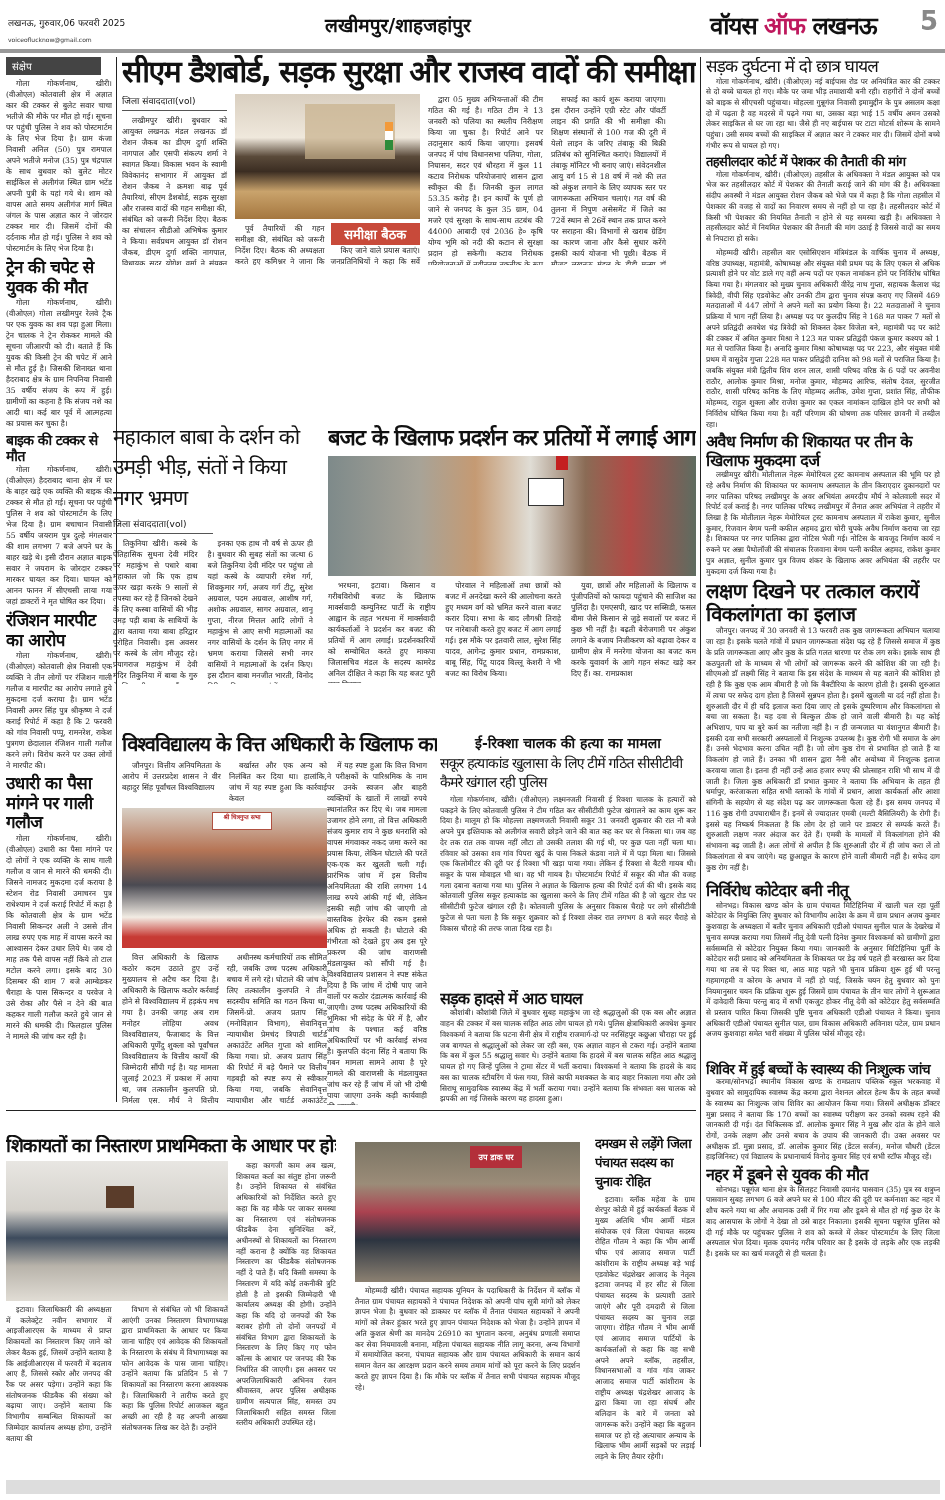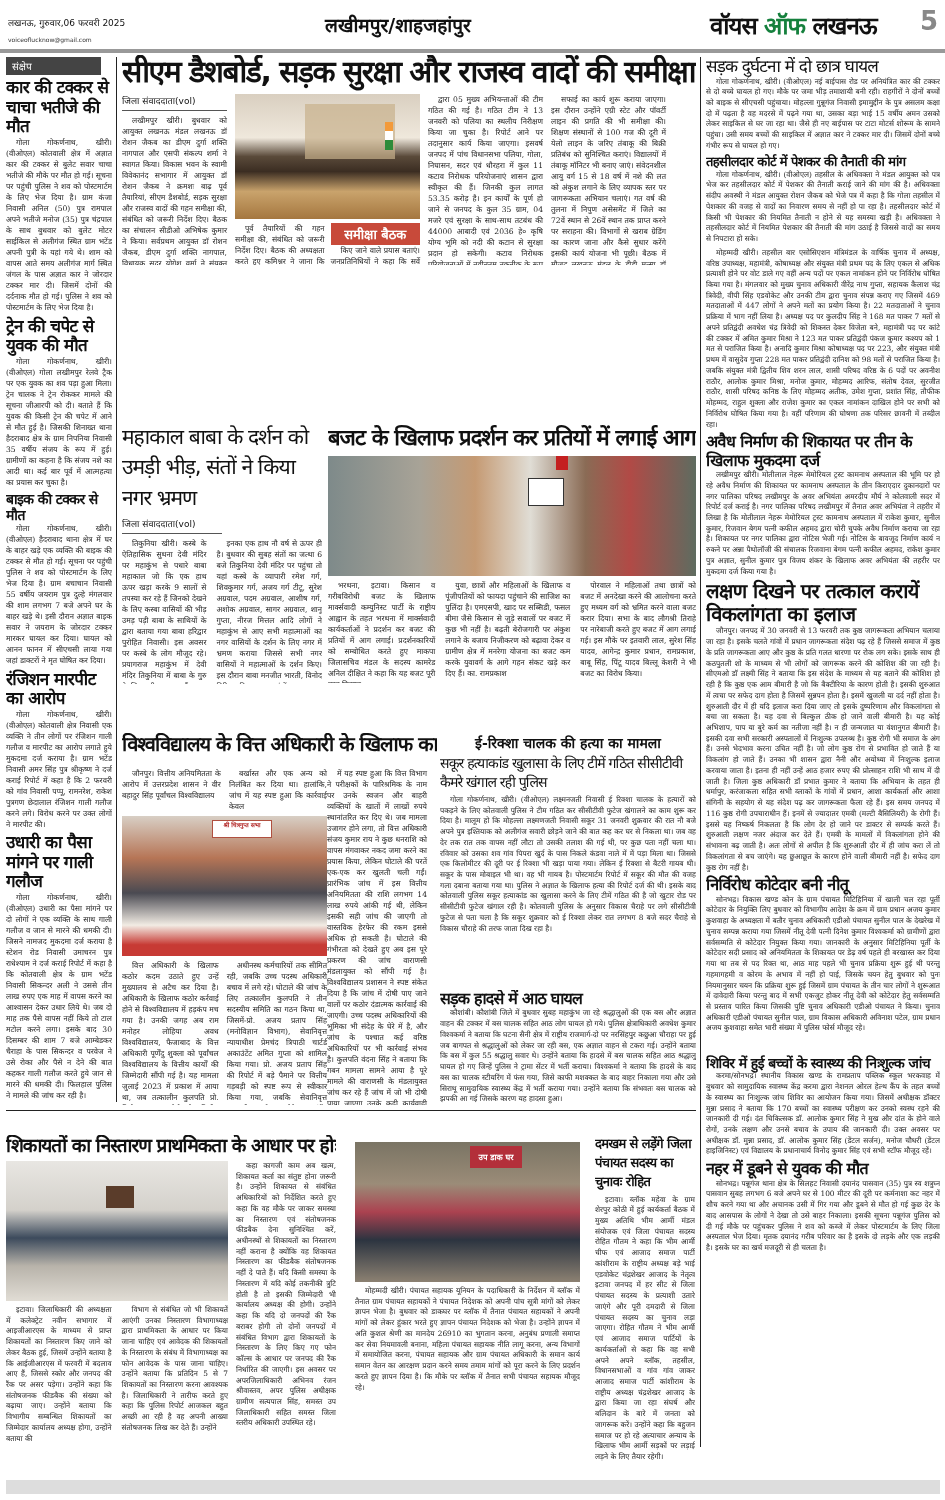--- a/index.html
+++ b/index.html
@@ -3,21 +3,21 @@
 <meta charset="utf-8">
 <style>
 *{box-sizing:border-box;margin:0;padding:0}
 body{width:945px;height:1500px;background:#fff;font-family:"DejaVu Serif",serif;color:#111;position:relative;overflow:hidden}
 .abs{position:absolute}
 .masthead{left:0;top:0;width:945px;height:50px}
 .date{left:8px;top:16px;font-size:9px;font-family:"DejaVu Sans",sans-serif}
 .email{left:8px;top:36px;font-size:6px;font-family:"DejaVu Sans",sans-serif;color:#333}
 .section{left:325px;top:12px;font-size:19px;font-weight:bold;font-family:"DejaVu Sans",sans-serif}
 .brand{left:710px;top:8px;font-size:24px;font-weight:900;font-family:"DejaVu Sans",sans-serif;letter-spacing:-1px}
-.brand .light{color:#15803d}
+.brand .light{color:#be185d}
 .pageno{left:920px;top:6px;font-size:26px;font-weight:bold;color:#888;font-family:"DejaVu Sans",sans-serif}
 .rule{left:0;top:49px;width:945px;height:4px;background:#999}
 .vline{width:1px;background:#222}
 .hline{height:1px;background:#222}
 .tag{background:#444;color:#fff;font-size:10px;padding:2px 6px;font-family:"DejaVu Sans",sans-serif}
 h1,h2,h3,h4{font-family:"DejaVu Sans",sans-serif;font-weight:bold;line-height:1.15;color:#111}
 .hl-main{font-size:33px;letter-spacing:-1.5px}
 .hl-big{font-size:25px;letter-spacing:-1px}
 .hl-med{font-size:20px;letter-spacing:-0.8px}
 .hl-sm{font-size:17px;letter-spacing:-0.6px}
@@ -37,21 +37,20 @@
   <div class="abs email">voiceoflucknow@gmail.com</div>
   <div class="abs section">लखीमपुर/शाहजहांपुर</div>
   <div class="abs brand"><span>वॉयस </span><span class="light">ऑफ </span><span>लखनऊ</span></div>
   <div class="abs pageno">5</div>
 </div>
 <div class="abs rule"></div>
 
 <div class="abs" style="left:6px;top:57px;width:106px;height:1050px;overflow:hidden">
   <div class="tag" style="width:95px;margin-bottom:3px">संक्षेप</div>
   <div>
-      <h3 class="hl-sm">कार की टक्कर से चाचा भतीजे की मौत</h3>
       <p class="txt" style="font-size:7.6px">गोला गोकर्णनाथ, खीरी। (वीओएल) कोतवाली क्षेत्र में अज्ञात कार की टक्कर से बुलेट सवार चाचा भतीजे की मौके पर मौत हो गई। सूचना पर पहुंची पुलिस ने शव को पोस्टमार्टम के लिए भेज दिया है। ग्राम कंजा निवासी अनिल (50) पुत्र रामपाल अपने भतीजे मनोज (35) पुत्र चंद्रपाल के साथ बुधवार को बुलेट मोटर साईकिल से अलीगंज स्थित ग्राम भटेंड अपनी पुत्री के यहां गये थे। शाम को वापस आते समय अलीगंज मार्ग स्थित जंगल के पास अज्ञात कार ने जोरदार टक्कर मार दी। जिसमें दोनों की दर्दनाक मौत हो गई। पुलिस ने शव को पोस्टमार्टम के लिए भेज दिया है।</p>
     </div>
   <div style="margin-top:4px">
       <h3 class="hl-sm">ट्रेन की चपेट से युवक की मौत</h3>
       <p class="txt" style="font-size:7.6px">गोला गोकर्णनाथ, खीरी। (वीओएल) गोला लखीमपुर रेलवे ट्रैक पर एक युवक का शव पड़ा हुआ मिला। ट्रेन चालक ने ट्रेन रोककर मामले की सूचना जीआरपी को दी। बताते हैं कि युवक की किसी ट्रेन की चपेट में आने से मौत हुई है। जिसकी शिनाख्त थाना हैदराबाद क्षेत्र के ग्राम निपनिया निवासी 35 वर्षीय संजय के रूप में हुई। ग्रामीणों का कहना है कि संजय नशे का आदी था। कई बार पूर्व में आत्महत्या का प्रयास कर चुका है।</p>
     </div>
   <div style="margin-top:3px">
       <h3 class="hl-sm" style="font-size:14px">बाइक की टक्कर से मौत</h3>
       <p class="txt" style="font-size:7.6px">गोला गोकर्णनाथ, खीरी। (वीओएल) हैदराबाद थाना क्षेत्र में घर के बाहर खड़े एक व्यक्ति की बाइक की टक्कर से मौत हो गई। सूचना पर पहुंची पुलिस ने शव को पोस्टमार्टम के लिए भेज दिया है। ग्राम बचाचान निवासी 55 वर्षीय जयराम पुत्र दुल्हे मंगलवार की शाम लगभग 7 बजे अपने घर के बाहर खड़े थे। इसी दौरान अज्ञात बाइक सवार ने जयराम के जोरदार टक्कर मारकर घायल कर दिया। घायल को आनन फानन में सीएचसी लाया गया जहां डाक्टरों ने मृत घोषित कर दिया।</p>
     </div>
@@ -85,45 +84,45 @@
           <div class="label-box" style="font-size:13px">समीक्षा बैठक</div>
           <p class="txt" style="font-size:7.6px">किए जाने वाले प्रयास बताएं। जनप्रतिनिधियों ने कहा कि सर्वे का कार्य उनकी मौजूदगी में हो, इस पर आयुक्त ने जनप्रतिनिधियों के साथ-साथ स्थानीय नागरिकों की सर्वे के दौरान उपस्थिति सुनिश्चित कराने के निर्देश दिए। बैठक में पलिया में बाढ़ की समस्या के संबंध में केन्द्रीय जल विद्युत अनुसंधानशाला पुणे से आए वैज्ञानिक बी. रघुराम सिंह ने प्रस्तुतीकरण दिया और बताया कि प्रारम्भिक रिपोर्ट सिंचाई विभाग को आज उपलब्ध करा दी जाएगी। पलिया के सम्बन्ध में जलशक्ति मंत्री</p>
         </div>
       </div>
     </div>
     <p class="txt" style="width:115px;font-size:7.6px">द्वारा 05 मुख्य अभियन्ताओं की टीम गठित की गई है। गठित टीम ने 13 जनवरी को पलिया का स्थलीय निरीक्षण किया जा चुका है। रिपोर्ट आने पर तदानुसार कार्य किया जाएगा। इसवर्ष जनपद में पांच विधानसभा पलिया, गोला, निघासन, सदर एवं धौरहरा में कुल 11 कटाव निरोधक परियोजनाएं शासन द्वारा स्वीकृत की हैं। जिनकी कुल लागत 53.35 करोड़ है। इन कार्यों के पूर्ण हो जाने से जनपद के कुल 35 ग्राम, 04 मजरे एवं सुरक्षा के साथ-साथ तटबंध की 44000 आबादी एवं 2036 हे० कृषि योग्य भूमि को नदी की कटान से सुरक्षा प्रदान हो सकेगी। कटाव निरोधक परियोजनाओं में नवीनतम तकनीक के रूप में जियो ट्यूब का प्रयोग किया जाएगा। ग्राम लठौआ से सुहेली नदी के बंद पड़े भाग की सफाई हेतु शासन से मिली स्वीकृति। बैठक में ईई अजय कुमार ने अवगत कराया कि जनपद की तहसील निघासन में लगभग 40 वर्षों से ग्राम लठौआ से सुहेली नदी के बंद पड़े भाग की सफाई हेतु शासन से स्वीकृति प्राप्त हो गई, जिसका तहसील निघासन एवं बाढ़खण्ड के अधिकारी संयुक्त रूप से मिलकर सीमांकन का कार्य किया जा रहा है। सीमांकन कार्य पूर्ण होते ही सुहेली नदी की</p>
     <p class="txt" style="width:115px;font-size:7.6px">सफाई का कार्य शुरू कराया जाएगा। इस दौरान उन्होंने एग्री स्टेट और पॉवर्टी लाइन की प्रगति की भी समीक्षा की। शिक्षण संस्थानों से 100 गज की दूरी में येलो लाइन के जरिए तंबाकू की बिक्री प्रतिबंध को सुनिश्चित कराएं। विद्यालयों में तंबाकू मॉनिटर भी बनाए जाएं। संवेदनशील आयु वर्ग 15 से 18 वर्ष में नशे की लत को अंकुश लगाने के लिए व्यापक स्तर पर जागरूकता अभियान चलाएं। गत वर्ष की तुलना में निपुण असेसमेंट में जिले का 72वें स्थान से 26वें स्थान तक प्राप्त करने पर सराहना की। विभागों से खराब ग्रेडिंग का कारण जाना और कैसे सुधार करेंगे इसकी कार्य योजना भी पूछी। बैठक में मौजूद लखनऊ मंडल के डीडी मत्स्य डॉ हरेंद्र प्रसाद ने केसीसी और तालाब के पट्टे की प्रगति बताई। आयुक्त ने कहा कि मत्स्य पालन आम आदमी की आमदनी का स्रोत है। एडीएम को निर्देश दिए कि तेजी लाकर नियमानुसार तालाब के पट्टे दिए जाने की कार्यवाही पूर्ण करें। अधीक्षण अभियंता पीडब्ल्यूडी सतोष कुमार ने चालू निर्माण कार्यों एवं नई स्वीकृतियों की जानकारी दी। कहा कि राजस्व न्यायालयों में लंबित वादों का त्वरित निस्तारण किया जाए।</p>
   </div>
 </div>
 
-<div class="abs" style="left:122px;top:422px;width:200px;height:262px;overflow:hidden">
+<div class="abs" style="left:113px;top:422px;width:200px;height:262px;overflow:hidden">
   <h2 class="hl-big hl-light" style="font-size:21px;line-height:1.45">महाकाल बाबा के दर्शन को उमड़ी भीड़, संतों ने किया नगर भ्रमण</h2>
   <div class="byline" style="width:100px;margin-top:4px">जिला संवाददाता(vol)</div>
   <div class="cols">
     <p class="txt" style="font-size:7.6px">तिकुनिया खीरी। कस्बे के ऐतिहासिक सुथना देवी मंदिर पर महाकुंभ से पधारे बाबा महाकाल जो कि एक हाथ ऊपर खड़ा करके 9 सालों से तपस्या कर रहे हैं जिनको देखने के लिए कस्बा वासियों की भीड़ उमड़ पड़ी बाबा के साथियों के द्वारा बताया गया बाबा हरिद्वार पुरोहित निवासी। इस अवसर पर कस्बे के लोग मौजूद रहे। प्रयागराज महाकुंभ में देवी मंदिर तिकुनिया में बाबा के गुरु के शिष्य श्री गुरु आए हैं। बाबा के परम शिष्य महाकाल जो कि सोशल मीडिया पर चिमटा वाबा के नाम से वायरल है</p>
     <p class="txt" style="font-size:7.6px">इनका एक हाथ नौ वर्ष से ऊपर ही है। बुधवार की सुबह संतों का जत्था 6 बजे तिकुनिया देवी मंदिर पर पहुंचा तो यहां कस्बे के व्यापारी रमेश गर्ग, शिवकुमार गर्ग, अजय गर्ग टीटू, सुरेश अग्रवाल, पदम अग्रवाल, आशीष गर्ग, अशोक अग्रवाल, सागर अग्रवाल, शानू गुप्ता, नीरज मित्तल आदि लोगों ने महाकुंभ से आए सभी महात्माओं का नगर वासियों के दर्शन के लिए नगर में भ्रमण कराया जिससे सभी नगर वासियों ने महात्माओं के दर्शन किए। इस दौरान बाबा मनजीत भारती, विनोद गिरि सहित अन्य संतों पर कस्बा वासियों ने पुष्प वर्षा की और प्रणाम किया। देवी मंदिर पर महाकाल बाबा के दर्शन को लेकर भीड़ जुटी रही।</p>
   </div>
 </div>
 
 <div class="abs" style="left:328px;top:425px;width:368px;height:258px;overflow:hidden">
   <h2 class="hl-big" style="font-size:22px;white-space:nowrap">बजट के खिलाफ प्रदर्शन कर प्रतियों में लगाई आग</h2>
   <div class="photo" style="height:120px;margin-top:6px;background:linear-gradient(90deg,#7e8a8a 0%,#a8a397 25%,#c59a73 40%,#e0ddd5 55%,#8a6b55 70%,#b14a46 82%,#5e6c60 100%);position:relative">
     <div style="position:absolute;left:200px;top:22px;width:36px;height:28px;background:#fff;border:1px solid #333"></div>
     <div style="position:absolute;left:228px;top:0;width:12px;height:14px;background:#c42020"></div>
   </div>
   <div class="cols" style="margin-top:4px">
     <p class="txt" style="font-size:7.6px">भरथना, इटावा। किसान व गरीबविरोधी बजट के खिलाफ मार्क्सवादी कम्युनिस्ट पार्टी के राष्ट्रीय आह्वान के तहत भरथना में मार्क्सवादी कार्यकर्ताओं ने प्रदर्शन कर बजट की प्रतियों में आग लगाई। प्रदर्शनकारियों को सम्बोधित करते हुए माकपा जिलासचिव मंडल के सदस्य कामरेड अनिल दीक्षित ने कहा कि यह बजट पूरी तरह किसान,</p>
+    <p class="txt" style="font-size:7.6px">पोरवाल ने महिलाओं तथा छात्रों को बजट में अनदेखा करने की आलोचना करते हुए मध्यम वर्ग को भ्रमित करने वाला बजट करार दिया। सभा के बाद लौगश्री तिराहे पर नारेबाजी करते हुए बजट में आग लगाई गई। इस मौके पर इतवारी लाल, सुरेश सिंह यादव, आगेन्द्र कुमार प्रधान, रामप्रकाश, बाबू सिंह, पिंटू यादव बिल्लू केशरी ने भी बजट का विरोध किया।</p>
     <p class="txt" style="font-size:7.6px">युवा, छात्रों और महिलाओं के खिलाफ व पूंजीपतियों को फायदा पहुंचाने की साजिश का पुलिंदा है। एमएसपी, खाद पर सब्सिडी, फसल बीमा जैसे किसान से जुड़े सवालों पर बजट में कुछ भी नहीं है। बढ़ती बेरोजगारी पर अंकुश लगाने के बजाय निजीकरण को बढ़ावा देकर व ग्रामीण क्षेत्र में मनरेगा योजना का बजट कम करके युवावर्ग के आगे गहन संकट खड़े कर दिए हैं। का. रामप्रकाश</p>
-    <p class="txt" style="font-size:7.6px">पोरवाल ने महिलाओं तथा छात्रों को बजट में अनदेखा करने की आलोचना करते हुए मध्यम वर्ग को भ्रमित करने वाला बजट करार दिया। सभा के बाद लौगश्री तिराहे पर नारेबाजी करते हुए बजट में आग लगाई गई। इस मौके पर इतवारी लाल, सुरेश सिंह यादव, आगेन्द्र कुमार प्रधान, रामप्रकाश, बाबू सिंह, पिंटू यादव बिल्लू केशरी ने भी बजट का विरोध किया।</p>
   </div>
 </div>
 
 <div class="abs" style="left:122px;top:733px;width:315px;height:372px;overflow:hidden">
   <h2 class="hl-big" style="font-size:20px;white-space:nowrap;width:315px">विश्वविद्यालय के वित्त अधिकारी के खिलाफ कार्रवाई</h2>
-  <div style="display:flex;gap:0;margin-top:12px">
+  <div style="display:flex;gap:0;margin-top:4px">
     <div style="width:205px">
       <div class="cols" style="gap:8px">
         <p class="txt" style="font-size:7.6px">जौनपुर। वित्तीय अनियमितता के आरोप में उत्तरप्रदेश शासन ने वीर बहादुर सिंह पूर्वांचल विश्वविद्यालय</p>
         <p class="txt" style="font-size:7.6px">बर्खास्त और एक अन्य को निलंबित कर दिया था। हालांकि, जांच में यह स्पष्ट हुआ कि कार्रवाई केवल</p>
       </div>
       <div class="photo" style="height:140px;margin-top:4px;background:linear-gradient(180deg,#d8cfc5 0%,#b67556 30%,#4a4a52 55%,#f2ece4 78%,#c73a34 92%);position:relative">
         <div style="position:absolute;left:90px;top:4px;width:60px;height:18px;background:#fff;border:1px solid #b05040;font-size:6px;text-align:center;color:#b02020;font-weight:bold">श्री चित्रगुप्त सभा</div>
       </div>
       <div class="cols" style="gap:8px;margin-top:4px">
         <p class="txt" style="font-size:7.6px">वित्त अधिकारी के खिलाफ कठोर कदम उठाते हुए उन्हें मुख्यालय से अटैच कर दिया है। अधिकारी के खिलाफ कठोर कर्रवाई होने से विश्वविद्यालय में हड़कंप मच गया है। उनकी जगह अब राम मनोहर लोहिया अवध विश्वविद्यालय, फैजाबाद के वित्त अधिकारी पूर्णेंदु शुक्ला को पूर्वांचल विश्वविद्यालय के वित्तीय कार्यों की जिम्मेदारी सौंपी गई है। यह मामला जुलाई 2023 में प्रकाश में आया था, जब तत्कालीन कुलपति प्रो. निर्मला एस. मौर्य ने वित्तीय अनियमितता को गंभीरता से लेते हुए एक कर्मचारी को</p>
@@ -188,21 +187,21 @@
       <p class="txt" style="font-size:7.4px">मोहम्मदी खीरी। तहसील बार एसोसिएशन मंत्रिमंडल के वार्षिक चुनाव में अध्यक्ष, वरिष्ठ उपाध्यक्ष, महामंत्री, कोषाध्यक्ष और संयुक्त मंत्री प्रथम पद के लिए एकल से अधिक प्रत्याशी होने पर वोट डाले गए वहीं अन्य पदों पर एकल नामांकन होने पर निर्विरोध घोषित किया गया है। मंगलवार को मुख्य चुनाव अधिकारी वीरेंद्र नाथ गुप्ता, सहायक कैलाश चंद्र त्रिवेदी, वीपी सिंह एडवोकेट और उनकी टीम द्वारा चुनाव संपन्न कराए गए जिसमें 469 मतदाताओं में 447 लोगों ने अपने मतों का प्रयोग किया है। 22 मतदाताओं ने चुनाव प्रक्रिया में भाग नहीं लिया है। अध्यक्ष पद पर कुलदीप सिंह ने 168 मत पाकर 7 मतों से अपने प्रतिद्वंदी अवधेश चंद्र त्रिवेदी को शिकस्त देकर विजेता बने, महामंत्री पद पर कांटे की टक्कर में अमित कुमार मिश्रा ने 123 मत पाकर प्रतिद्वंदी पंकज कुमार कश्यप को 1 मत से पराजित किया है। अनादि कुमार मिश्रा कोषाध्यक्ष पद पर 223, और संयुक्त मंत्री प्रथम में वासुदेव गुप्ता 228 मत पाकर प्रतिद्वंदी दानिश को 98 मतों से पराजित किया है। जबकि संयुक्त मंत्री द्वितीय शिव शरन लाल, शासी परिषद वरिष्ठ के 6 पदों पर अवनीश राठौर, आलोक कुमार मिश्रा, मनोज कुमार, मोहम्मद आरिफ, संतोष देवल, सुरजीत राठौर, शासी परिषद कनिष्ठ के लिए मोहम्मद अतीक, उमेश गुप्ता, प्रशांत सिंह, तौफीक मोहम्मद, राहुल शुक्ला और राजेश कुमार का एकल नामांकन दाखिल होने पर सभी को निर्विरोध घोषित किया गया है। वहीं परिणाम की घोषणा तक परिसर छावनी में तब्दील रहा।</p>
     </div>
   <div style="margin-top:3px">
       <h3 class="hl-sm" style="font-size:16px">अवैध निर्माण की शिकायत पर तीन के खिलाफ मुकदमा दर्ज</h3>
       <p class="txt" style="font-size:7.4px">लखीमपुर खीरी। मोतीलाल नेहरू मेमोरियल ट्रस्ट कामनाथ अस्पताल की भूमि पर हो रहे अवैध निर्माण की शिकायत पर कामनाथ अस्पताल के तीन किराएदार दुकानदारों पर नगर पालिका परिषद लखीमपुर के अवर अभियंता अमरदीप मौर्य ने कोतवाली सदर में रिपोर्ट दर्ज कराई है। नगर पालिका परिषद लखीमपुर में तैनात अवर अभियंता ने तहरीर में लिखा है कि मोतीलाल नेहरू मेमोरियल ट्रस्ट कामनाथ अस्पताल में राकेश कुमार, सुनील कुमार, रिजवान बेगम पत्नी कफील अहमद द्वारा चोरी चुपके अवैध निर्माण कराया जा रहा है। शिकायत पर नगर पालिका द्वारा नोटिस भेजी गई। नोटिस के बावजूद निर्माण कार्य न रुकने पर अन्ना पैथोलॉजी की संचालक रिजवाना बेगम पत्नी कफील अहमद, राकेश कुमार पुत्र अज्ञात, सुनील कुमार पुत्र विजय शंकर के खिलाफ अवर अभियंता की तहरीर पर मुकदमा दर्ज किया गया है।</p>
     </div>
   <div style="margin-top:3px">
       <h3 class="hl-sm" style="font-size:20px">लक्षण दिखने पर तत्काल करायें विकलांगता का इलाज</h3>
       <p class="txt" style="font-size:7.4px">जौनपुर। जनपद में 30 जनवरी से 13 फरवरी तक कुष्ठ जागरूकता अभियान चलाया जा रहा है। इसके चलते गांवों में प्रधान जागरूकता संदेश पढ़ रहे हैं जिससे समाज में कुष्ठ के प्रति जागरूकता आए और कुष्ठ के प्रति गलत धारणा पर रोक लग सके। इसके साथ ही कठपुतली शो के माध्यम से भी लोगों को जागरूक करने की कोशिश की जा रही है। सीएमओ डॉ लक्ष्मी सिंह ने बताया कि इस संदेश के माध्यम से यह बताने की कोशिश हो रही है कि कुष्ठ एक आम बीमारी है जो कि बैक्टीरिया के कारण होती है। इसकी शुरुआत में त्वचा पर सफेद दाग होता है जिसमें सुन्नपन होता है। इसमें खुजली या दर्द नहीं होता है। शुरुआती दौर में ही यदि इलाज करा दिया जाए तो इसके दुष्परिणाम और विकलांगता से बचा जा सकता है। यह दवा से बिल्कुल ठीक हो जाने वाली बीमारी है। यह कोई अभिशाप, पाप या बुरे कर्म का नतीजा नहीं है। न ही जन्मजात या वंशानुगत बीमारी है। इसकी दवा सभी सरकारी अस्पतालों में निःशुल्क उपलब्ध है। कुष्ठ रोगी भी समाज के अंग हैं। उनसे भेदभाव करना उचित नहीं है। जो लोग कुष्ठ रोग से प्रभावित हो जाते हैं या विकलांग हो जाते हैं। उनका भी शासन द्वारा नैनी और अयोध्या में निःशुल्क इलाज करवाया जाता है। इतना ही नहीं उन्हें आठ हजार रुपए की प्रोत्साहन राशि भी साथ में दी जाती है। जिला कुष्ठ अधिकारी डॉ प्रभात कुमार ने बताया कि अभियान के तहत ही धर्मापुर, करंजाकला सहित सभी ब्लाकों के गांवों में प्रधान, आशा कार्यकर्ता और आशा संगिनी के सहयोग से यह संदेश पढ़ कर जागरूकता फैला रहे हैं। इस समय जनपद में 116 कुष्ठ रोगी उपचाराधीन हैं। इनमें से ज्यादातर एमबी (मल्टी बैसिलियरी) के रोगी हैं। इससे यह निष्कर्ष निकलता है कि लोग देर हो जाने पर डाक्टर से सम्पर्क करते हैं। शुरुआती लक्षण नजर अंदाज कर देते हैं। एमबी के मामलों में विकलांगता होने की संभावना बढ़ जाती है। अतः लोगों से अपील है कि शुरुआती दौर में ही जांच करा लें तो विकलांगता से बच जाएंगे। यह छुआछूत के कारण होने वाली बीमारी नहीं है। सफेद दाग कुष्ठ रोग नहीं है।</p>
     </div>
-  <div style="margin-top:3px">
+  <div style="margin-top:9px">
       <h3 class="hl-sm" style="font-size:16px">निर्विरोध कोटेदार बनी नीतू</h3>
       <p class="txt" style="font-size:7.4px">सोनभद्र। विकास खण्ड कोन के ग्राम पंचायत मिटिहिनिया में खाली चल रहा पूर्ती कोटेदार के नियुक्ति लिए बुधवार को विभागीय आदेश के क्रम में ग्राम प्रधान अजय कुमार कुशवाहा के अध्यक्षता में बतौर चुनाव अधिकारी एडीओ पंचायत सुनील पाल के देखरेख में चुनाव सम्पन्न कराया गया जिसमें नीतू देवी पत्नी दिनेश कुमार विश्वकर्मा को ग्रामीणों द्वारा सर्वसम्मति से कोटेदार नियुक्त किया गया। जानकारी के अनुसार मिटिहिनिया पूर्ती के कोटेदार सदी प्रसाद को अनियमितता के शिकायत पर डेढ़ वर्ष पहले ही बरखास्त कर दिया गया था तब से पद रिक्त था, आठ माह पहले भी चुनाव प्रक्रिया शुरू हुई थी परन्तु गहमागहमी व कोरम के अभाव में नहीं हो पाई, जिसके चयन हेतु बुधवार को पुनः नियमानुसार चयन कि प्रक्रिया शुरू हुई जिसमें ग्राम पंचायत के तीन चार लोगों ने शुरूआत में दावेदारी किया परन्तु बाद में सभी एकजुट होकर नीतू देवी को कोटेदार हेतु सर्वसम्मति से प्रस्ताव पारित किया जिसकी पुष्टि चुनाव अधिकारी एडीओ पंचायत ने किया। चुनाव अधिकारी एडीओ पंचायत सुनील पाल, ग्राम विकास अधिकारी अविनाश पटेल, ग्राम प्रधान अजय कुशवाहा समेत भारी संख्या में पुलिस फोर्स मौजूद रहे।</p>
     </div>
   <div style="margin-top:21px">
       <h3 class="hl-sm" style="font-size:14px">शिविर में हुई बच्चों के स्वास्थ्य की निःशुल्क जांच</h3>
       <p class="txt" style="font-size:7.4px">करमा/सोनभद्र। स्थानीय विकास खण्ड के रामप्रताप पब्लिक स्कूल भरकवाह में बुधवार को सामुदायिक स्वास्थ्य केंद्र करमा द्वारा नेशनल ओरल हेल्थ कैंप के तहत बच्चों के स्वास्थ्य का निःशुल्क जांच शिविर का आयोजन किया गया। जिसमें अधीक्षक डॉक्टर मुन्ना प्रसाद ने बताया कि 170 बच्चों का स्वास्थ्य परीक्षण कर उनको स्वस्थ रहने की जानकारी दी गई। दंत चिकित्सक डॉ. आलोक कुमार सिंह ने मुख और दांत के होने वाले रोगों, उनके लक्षण और उनसे बचाव के उपाय की जानकारी दी। उक्त अवसर पर अधीक्षक डॉ. मुन्ना प्रसाद, डॉ. आलोक कुमार सिंह (डेंटल सर्जन), मनोज चौधरी (डेंटल हाइजिनिस्ट) एवं विद्यालय के प्रधानाचार्य विनोद कुमार सिंह एवं सभी स्टॉफ मौजूद रहें।</p>
     </div>
   <div style="margin-top:3px">
       <h3 class="hl-sm" style="font-size:16px">नहर में डूबने से युवक की मौत</h3>
       <p class="txt" style="font-size:7.4px">सोनभद्र। पन्नूगंज थाना क्षेत्र के सिलहट निवासी दयानंद पासवान (35) पुत्र स्व शत्रुघ्न पासवान सुबह लगभग 6 बजे अपने घर से 100 मीटर की दूरी पर कर्मनाशा कट नहर में शौच करने गया था और अचानक उसी में गिर गया और डूबने से मौत हो गई कुछ देर के बाद आसपास के लोगों ने देखा तो उसे बाहर निकाला। इसकी सूचना पन्नूगंज पुलिस को दी गई मौके पर पहुंचकर पुलिस ने शव को कब्जे में लेकर पोस्टमार्टम के लिए जिला अस्पताल भेज दिया। मृतक दयानंद गरीब परिवार का है इसके दो लड़के और एक लड़की है। इसके घर का खर्च मजदूरी से ही चलता है।</p>

